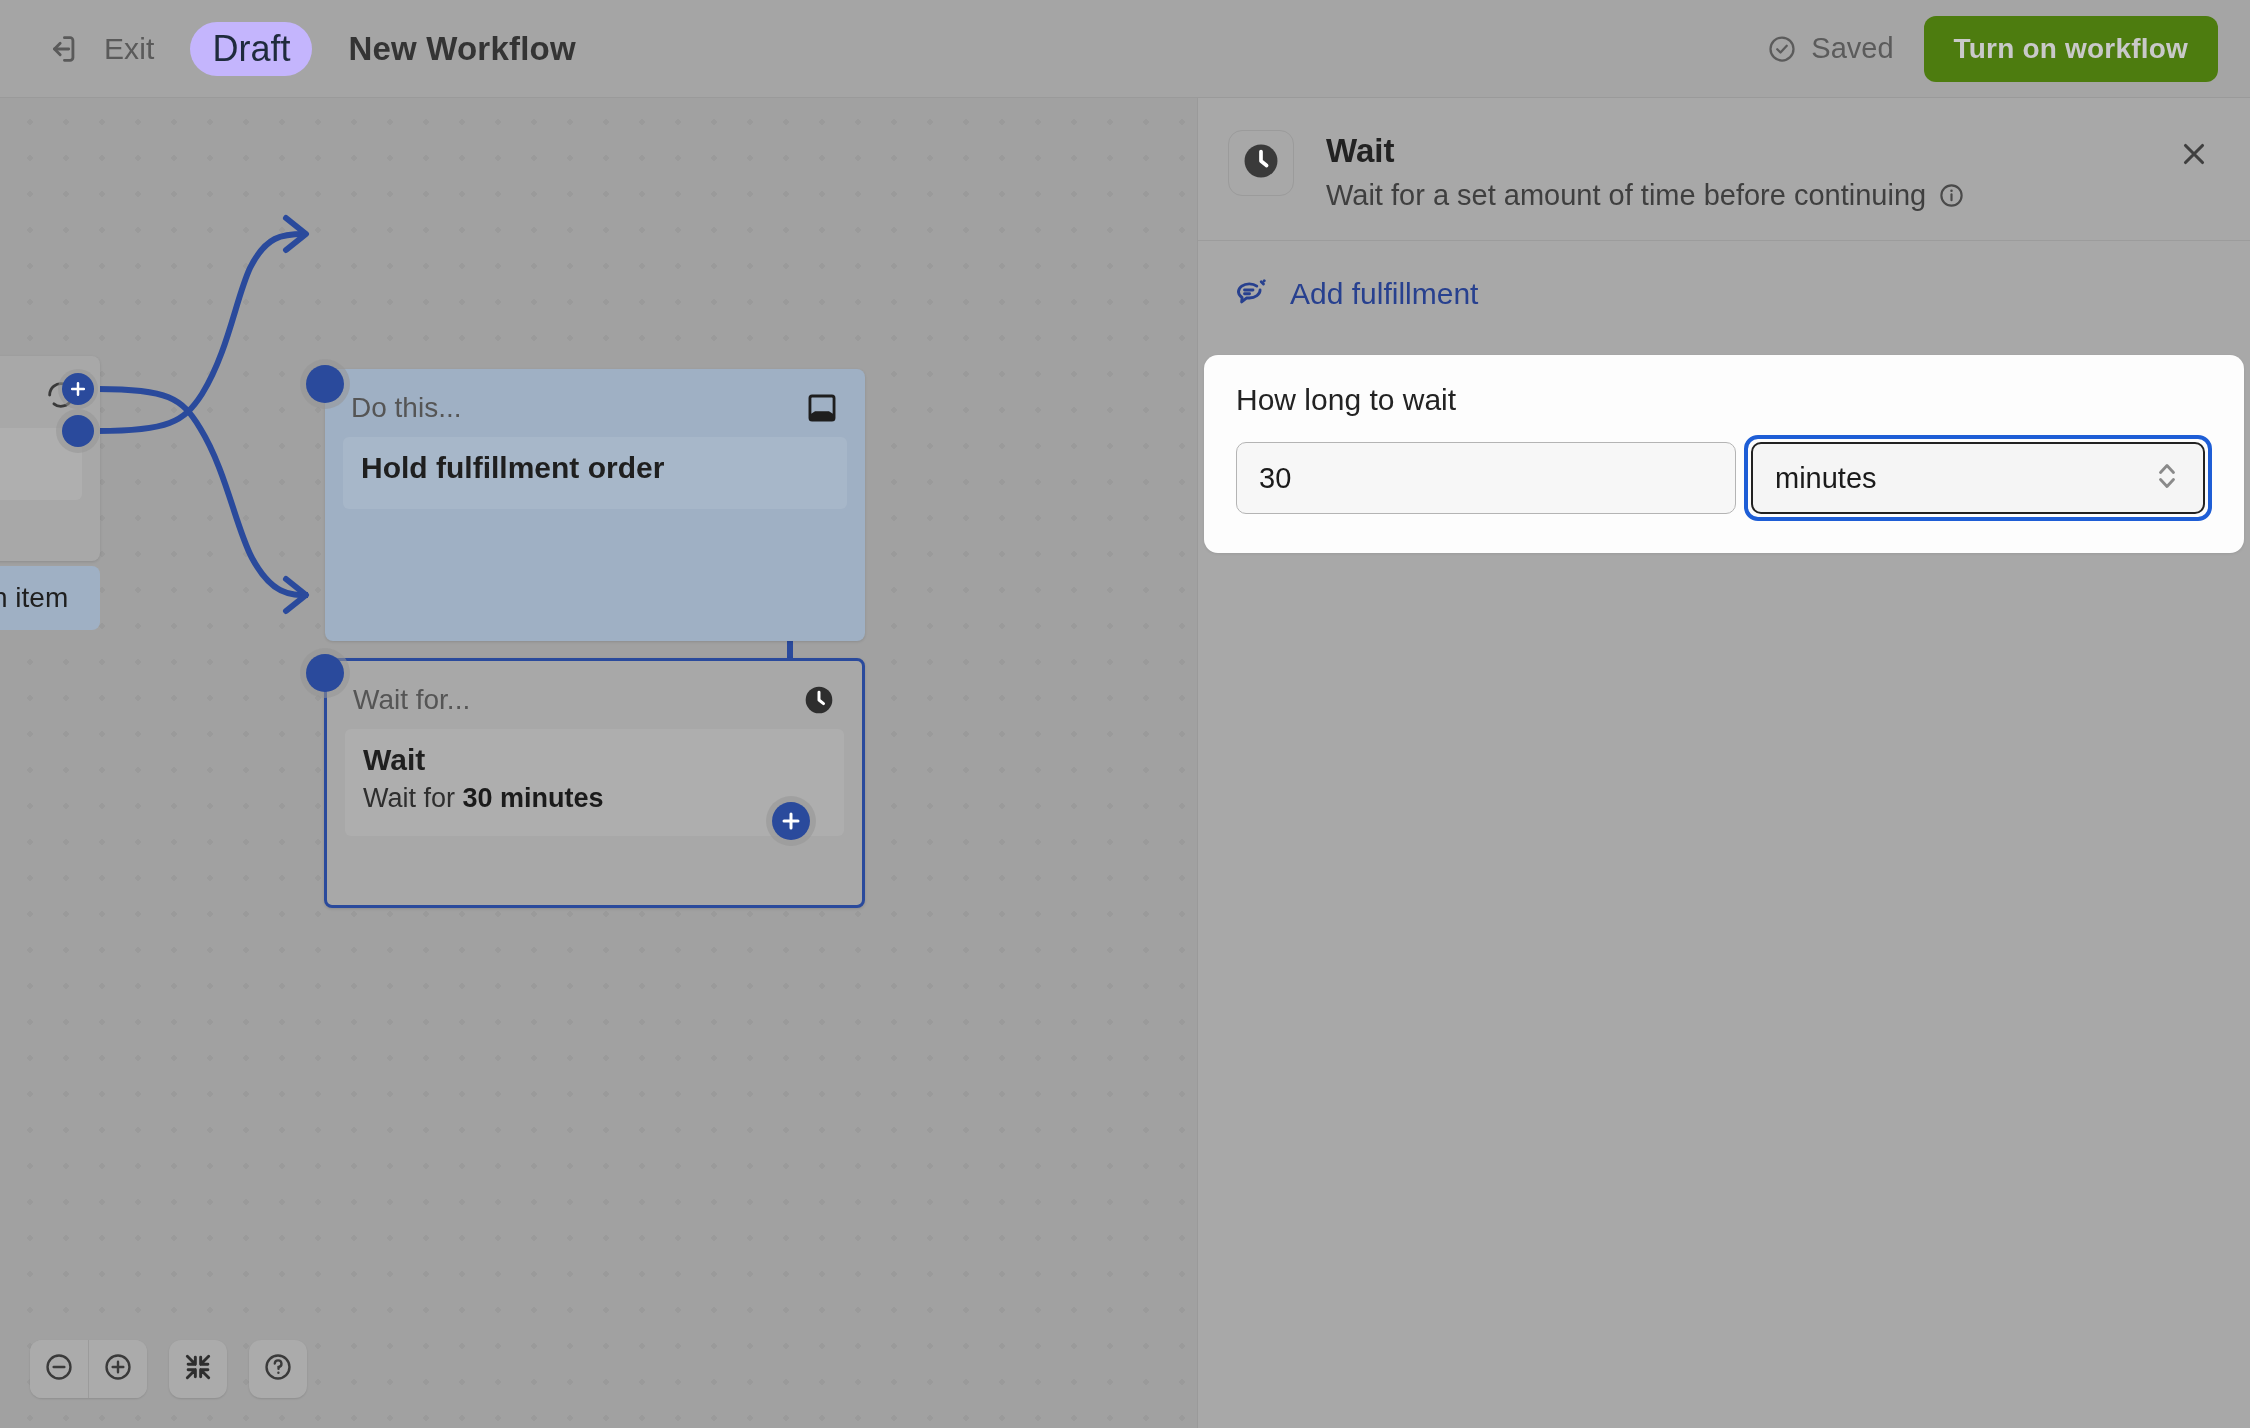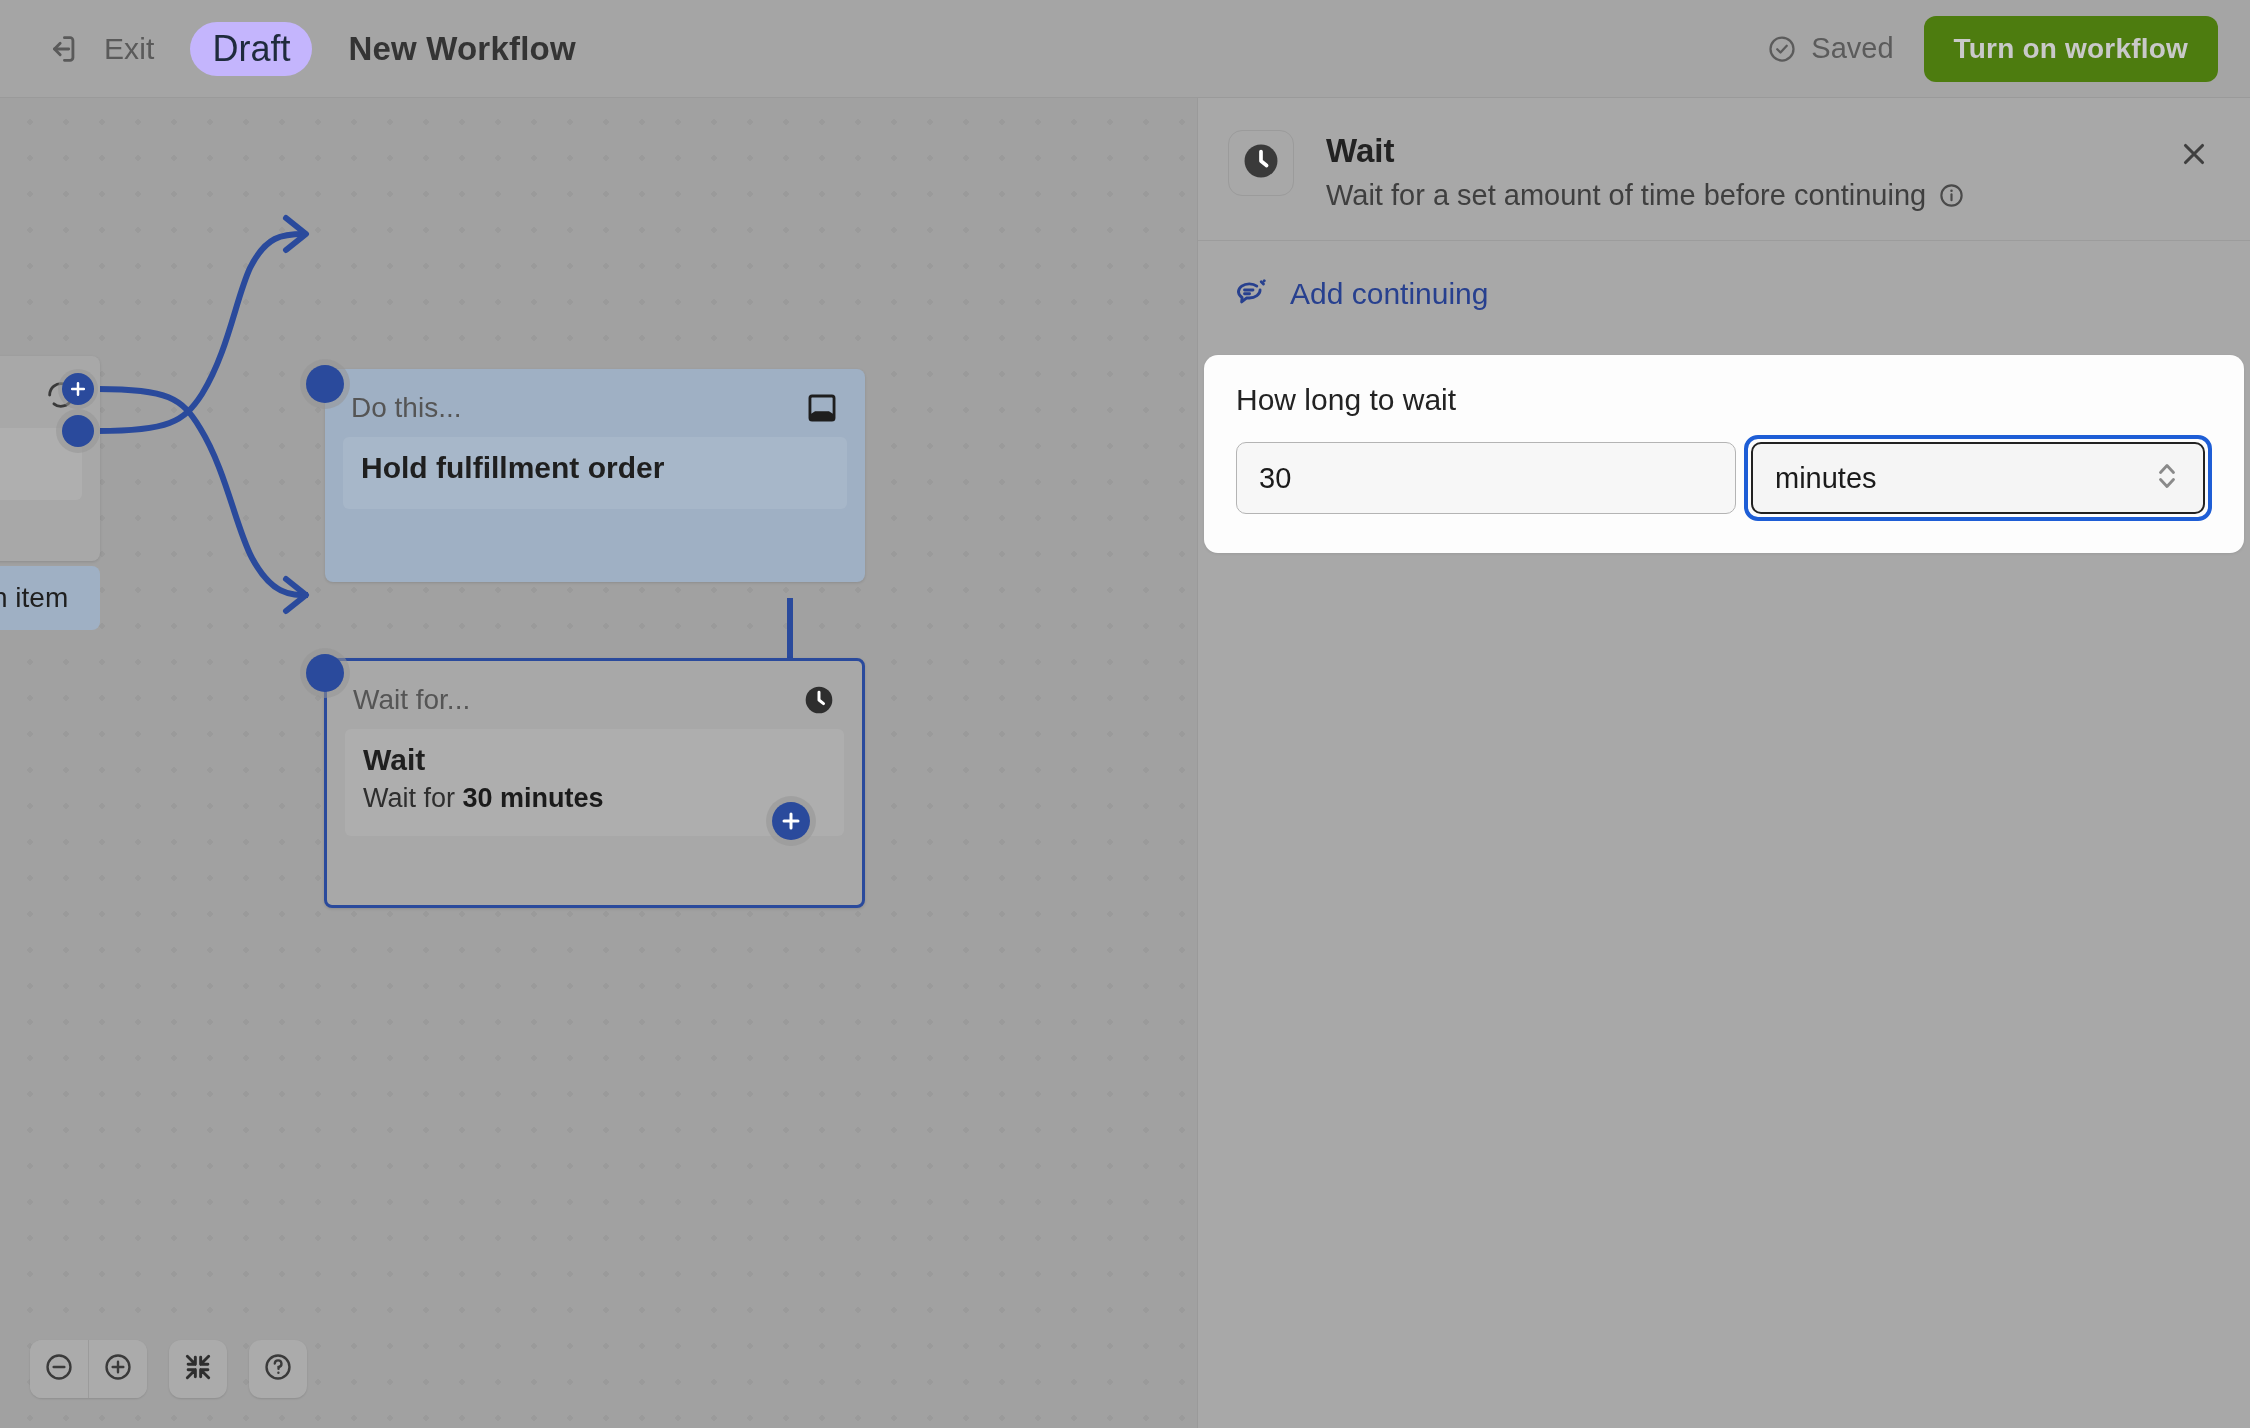--- a/index.html
+++ b/index.html
@@ -73,21 +73,21 @@
     background-position: 12px 6px;
   }
   #edges { position: absolute; left: 0; top: 0; width: 1197px; height: 1330px; pointer-events: none; }
 
   
   .node {
     position: absolute;
     border-radius: 8px;
   }
   .node-do {
-    left: 325px; top: 271px; width: 540px; height: 213px;
+    left: 325px; top: 271px; width: 540px; height: 272px;
     background: #9fb0c4;
     box-shadow: 0 1px 3px rgba(0,0,0,.13);
   }
   .node-wait {
     left: 324px; top: 560px; width: 541px; height: 250px;
     background: #a8a8a8;
     border: 3px solid #2a4a9c;
     box-shadow: 0 1px 3px rgba(0,0,0,.13);
   }
   .node-head {
@@ -442,21 +442,21 @@
 
     <div class="add-desc-row">
       <span>
         <svg class="add-desc-icon" viewBox="0 0 24 24" fill="none" stroke="#27408f" stroke-width="2" stroke-linecap="round" stroke-linejoin="round">
           <path d="M3.2 10.4c0-3.2 3.4-5.6 7.6-5.6 2.1 0 4 .6 5.3 1.6"></path>
           <path d="M18.4 9.2c0 3.2-3.4 5.6-7.6 5.6-.6 0-1.2 0-1.8-.1L5.4 17.6l.3-3.1C4.2 13.5 3.2 12 3.2 10.4"></path>
           <path d="M7.4 9.2h6M7.4 11.8h3.6"></path>
           <path d="M19.2 3.4l1.6 1.6M21.3 2.6l.1.1"></path>
         </svg>
       </span>
-      <span class="add-desc-label">Add continuing</span>
+      <span class="add-desc-label">Add fulfillment</span>
     </div>
 
     <div class="form-card">
       <div class="form-label">How long to wait</div>
       <div class="form-row">
         <input class="num-input" type="text" value="30" style="">
         <div class="select-wrap">
           <div class="select-box">
             <span class="select-value">minutes</span>
             <span class="select-arrows">

